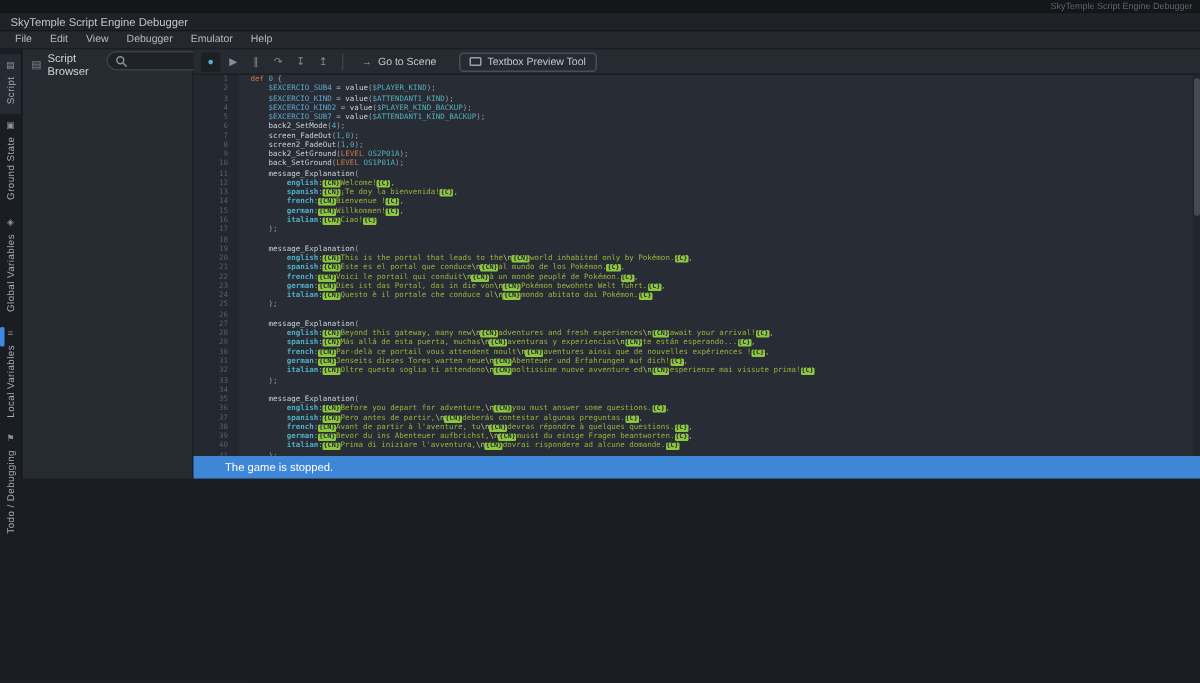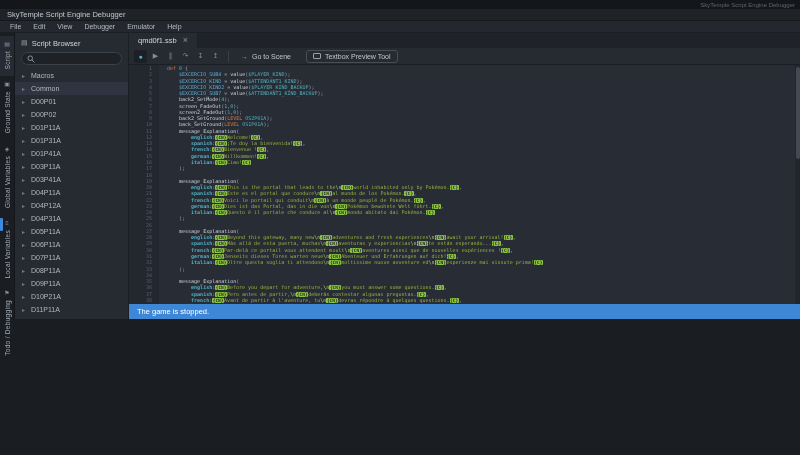--- a/index.html
+++ b/index.html
@@ -21,21 +21,21 @@
   
   .side-strip { width:15px; background:#1a1d22; display:flex; flex-direction:column; align-items:stretch;
                 padding-top:3px; border-right:1px solid #14161a; }
   .vtab { position:relative; display:flex; flex-direction:column; align-items:center; padding:5px 0 7px; gap:3px; }
   .vtab.active { background:#262b33; }
   .vicon { font-size:6px; line-height:7px; color:#8b929b; }
   .vlabel { writing-mode:vertical-rl; transform:rotate(180deg); font-size:6.5px; letter-spacing:.3px; color:#a6adb6; }
   .vdot { position:absolute; left:0; top:3px; width:3px; height:13px; background:#3f8ae0; border-radius:1px; }
 
   
-  .browser { width:114px; background:#262a31; border-right:1px solid #1b1e23; display:flex; flex-direction:column; }
+  .browser { width:114px; background:#262a31; border-right:1px solid #1b1e23; display:flex; flex-direction:row; }
   .browser-header { height:16px; margin-top:2px; display:flex; align-items:center; gap:4px; padding:0 6px;
                     font-size:7.5px; color:#ced3d9; }
   .b-icon { color:#8b929b; font-size:7px; }
   .searchbox { margin:1px 6px 4px; height:13px; background:#1e2126; border:1px solid #3a4047; border-radius:7px;
                display:flex; align-items:center; padding:0 5px; gap:3px; }
   .search-input { flex:1; min-width:0; background:transparent; border:none; outline:none; color:#c6cbd1; font-size:7px; }
   .tree { flex:1; overflow:hidden; font-size:7px; color:#b2b8c0; }
   .tree-row { height:13px; display:flex; align-items:center; gap:3px; padding-left:7px; }
   .tree-row.selected { background:#2e3440; }
   .tri { color:#737a83; font-size:6px; width:6px; }
@@ -72,21 +72,21 @@
   .tok-n { color:#53b0bd; }
   .tok-f { color:#ccd1d7; }
   .tok-l { color:#4fb0c6; font-weight:bold; }
   .tok-t { background:#8dc63f; color:#242931; border-radius:1px; font-weight:bold; font-size:4.5px; padding:0 .5px; }
   .tok-s { color:#99b23e; }
   .tok-e { color:#b7cf6e; }
 
   .scrollbar { width:5px; background:#21252c; position:relative; }
   .thumb { position:absolute; top:2px; left:.5px; width:4px; height:92px; background:#434a53; border-radius:2px; }
 
-  .statusbar { height:15px; background:#3d87d6; display:flex; align-items:center; padding-left:8px;
+  .statusbar { height:15px; background:#3d87d6; display:flex; align-items:center; padding-left:21px;
                color:#ffffff; font-size:7.5px; }
 </style>
 </head>
 <body>
 
 <div class="app">
 
   <div class="wm-titlebar">
     <span>SkyTemple Script Engine Debugger</span>
   </div>
@@ -253,26 +253,20 @@
           </div>
           <div class="tree-row">
             <span class="tri">▸</span>
             <span class="tree-label">D17P31A</span>
           </div>
         </div>
     </div>
 
     <div class="editor-col">
 
-      <div class="doc-tabs">
-        <div class="doc-tab">
-          <span>qmd0f1.ssb</span>
-          <span class="tab-close">×</span>
-        </div>
-      </div>
 
       <div class="toolbar">
         <div class="tool-icons" style="display:flex;gap:2px;">
             <div class="ticon toggled">●</div>
             <div class="ticon normal">▶</div>
             <div class="ticon normal">∥</div>
             <div class="ticon normal">↷</div>
             <div class="ticon normal">↧</div>
             <div class="ticon normal">↥</div>
           </div>

